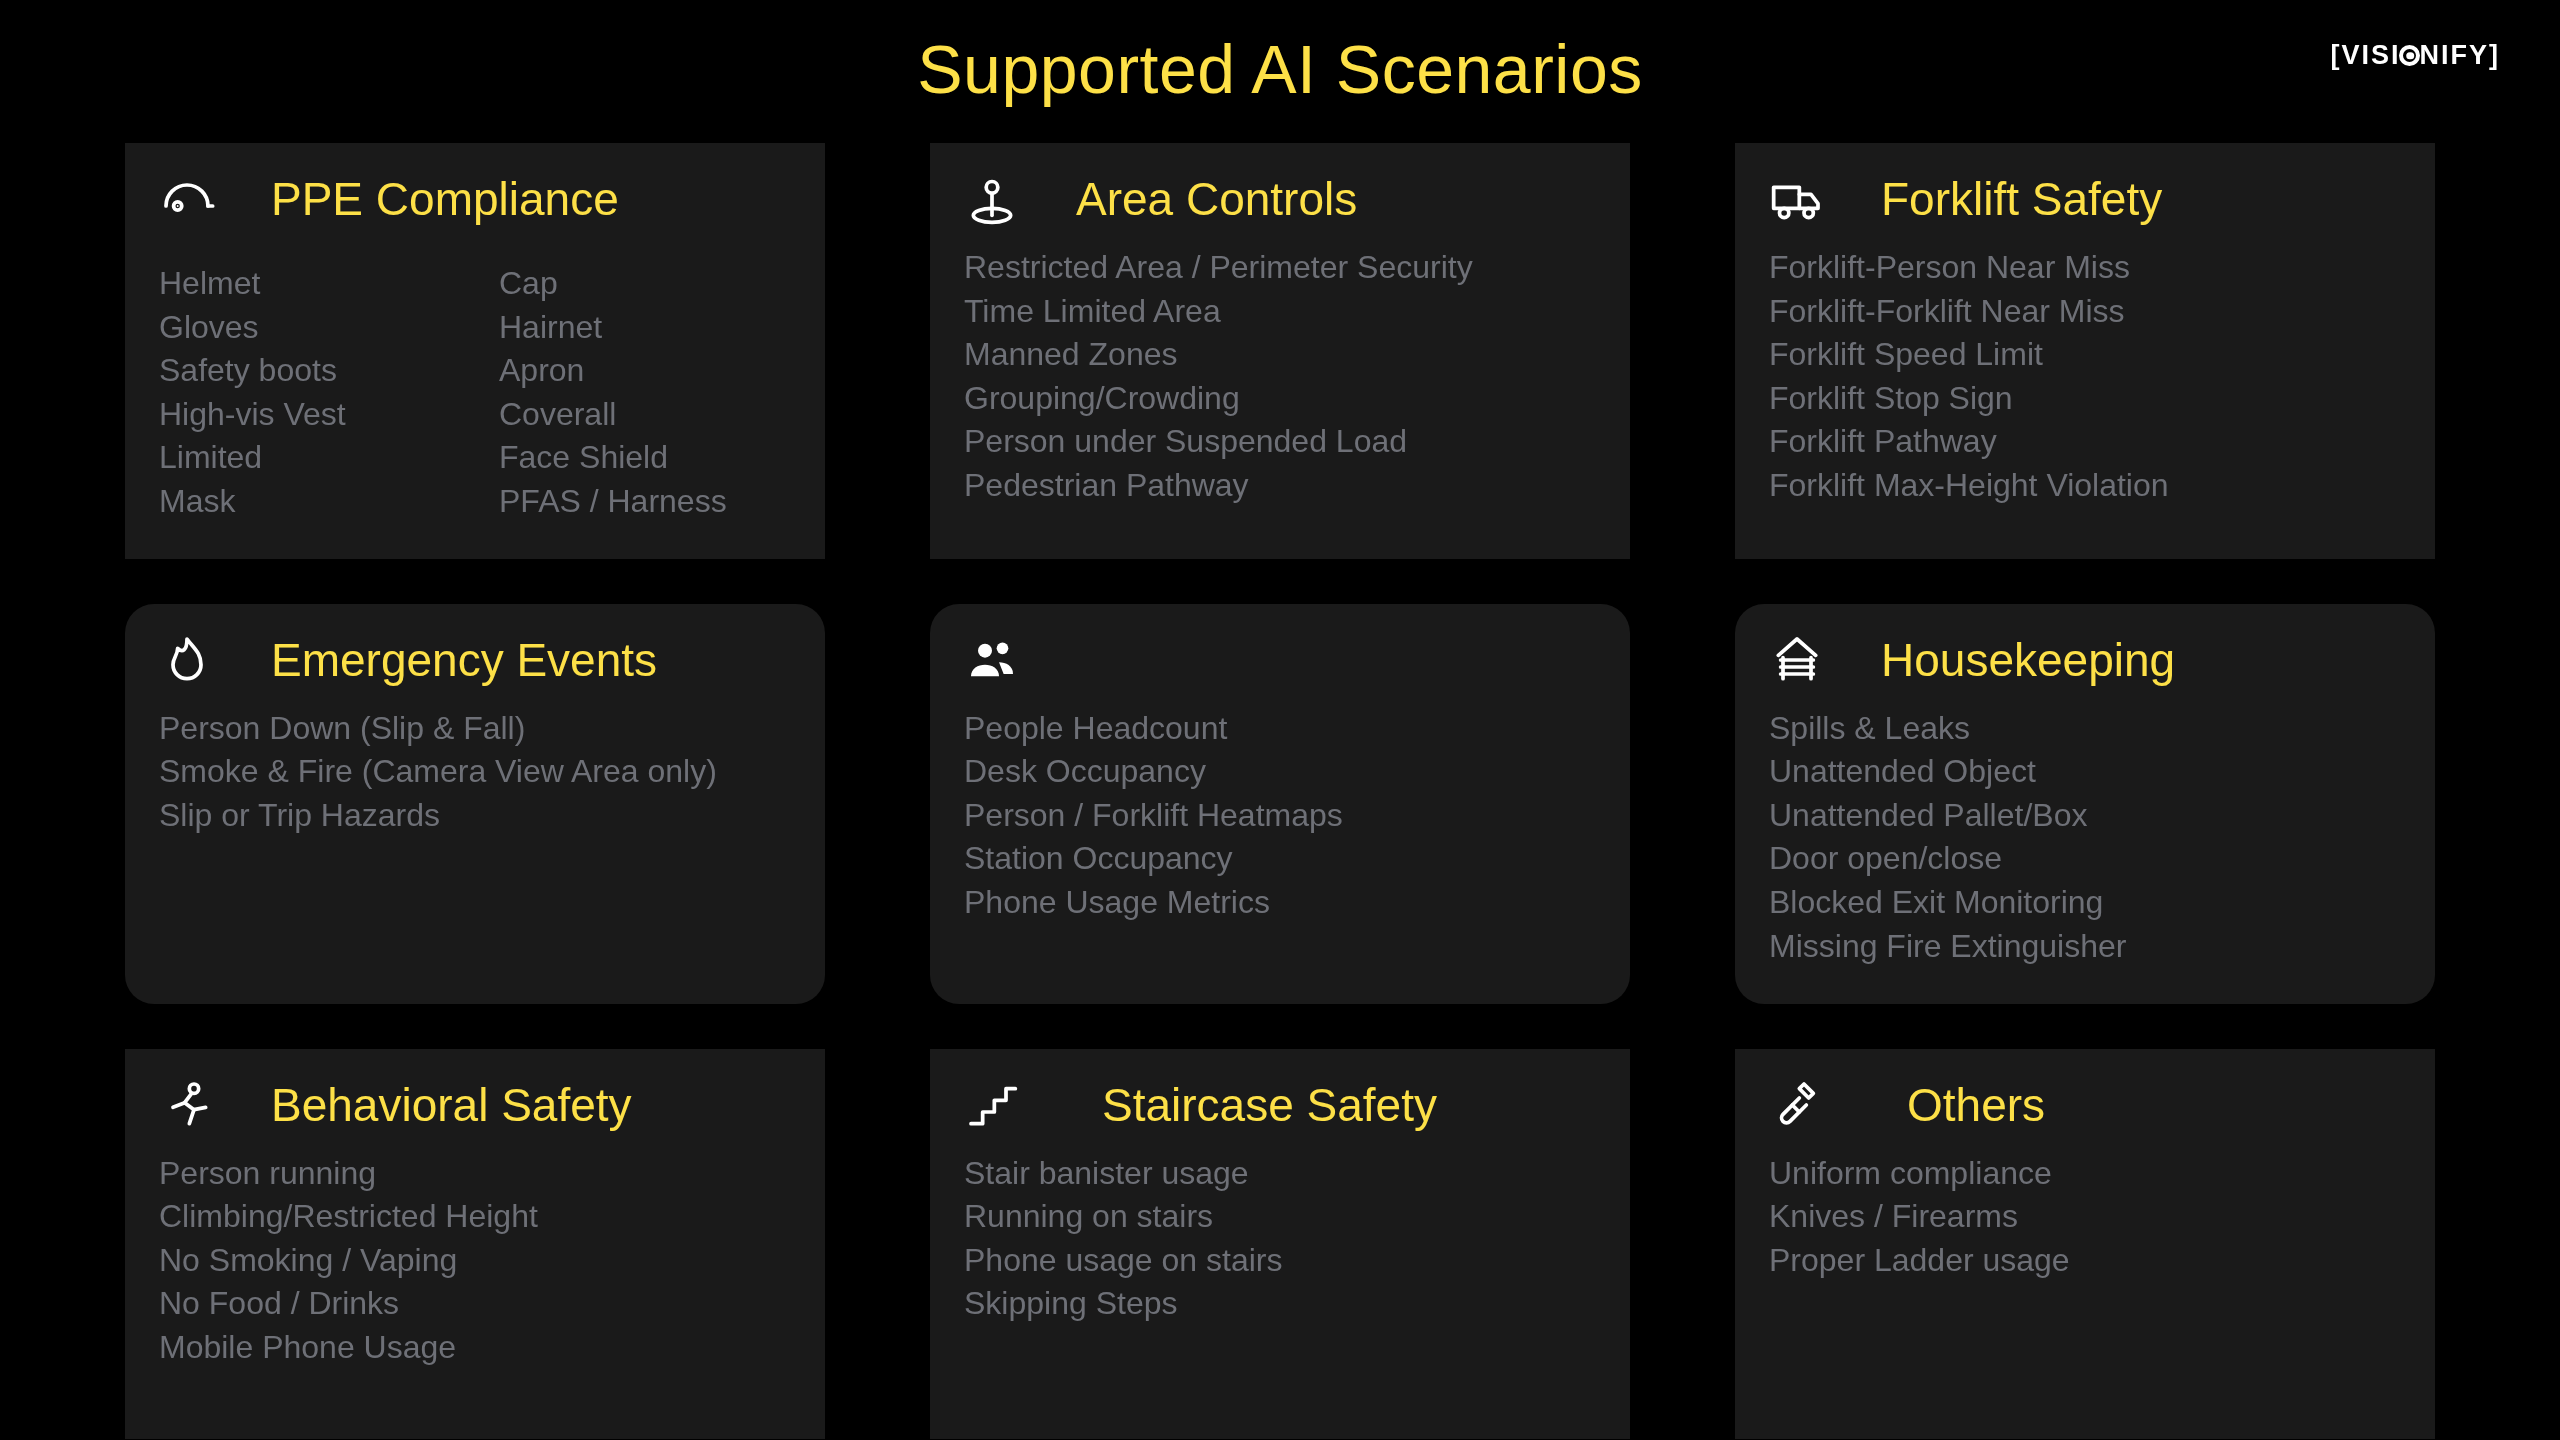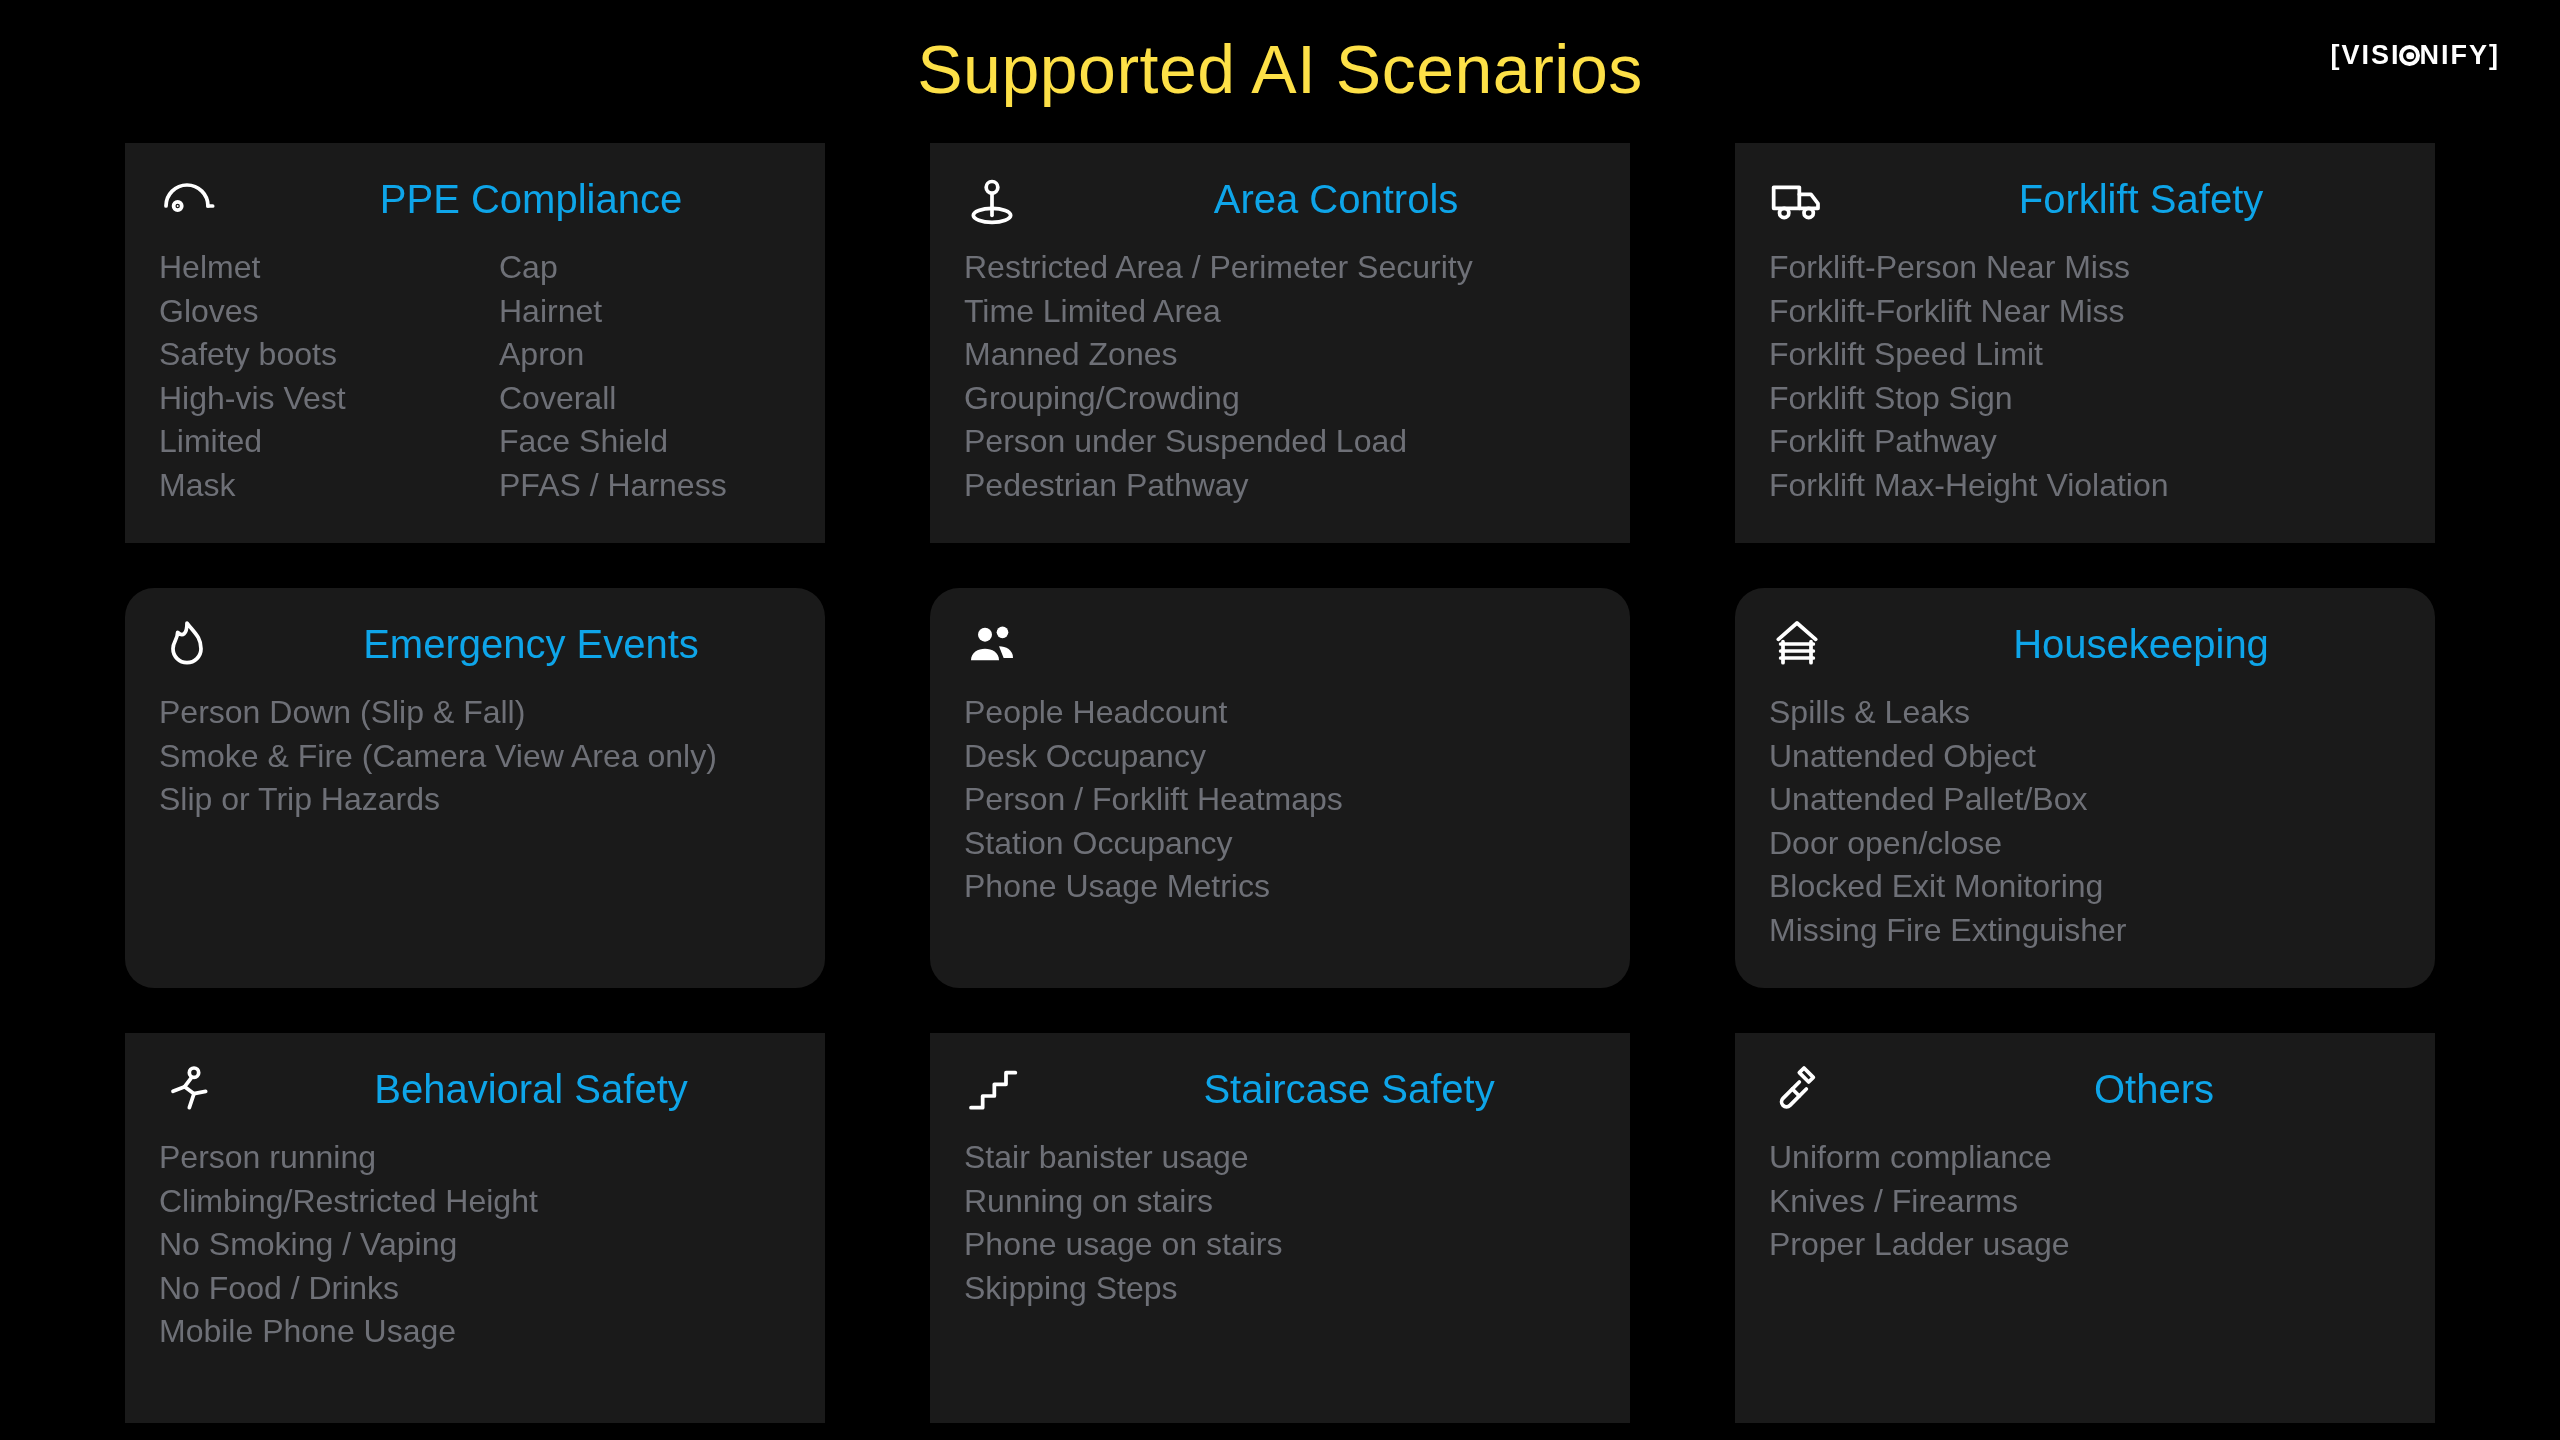--- a/index.html
+++ b/index.html
@@ -86,42 +86,43 @@
   .card-header .icon svg {
     width: 56px;
     height: 56px;
     stroke: #fff;
     fill: none;
     stroke-width: 3.2;
     stroke-linecap: round;
     stroke-linejoin: round;
   }
   .card-title {
-    font-size: 40px;
+    font-size: 46px;
     font-weight: 400;
-    color: #0ea5e9;
+    color: #fde047;
     flex: 1;
-    text-align: center;
+    text-align: left;
     padding-left: 34px;
   }
   .card8 .card-title, .card9 .card-title {
     padding-left: 60px;
   }
   .card-body {
     padding: 0 34px;
     font-size: 32px;
     line-height: 1.3;
     color: #6e7077;
   }
   .card-body .item {
     margin-bottom: 2px;
     white-space: nowrap;
   }
   .two-col {
     display: flex;
+    margin-top: 16px;
   }
   .two-col .col { flex: 1; }
   .two-col .col:first-child { flex: 0 0 340px; }
 </style>
 </head>
 <body>
 
 <div class="page">
 
   <div class="logo">

